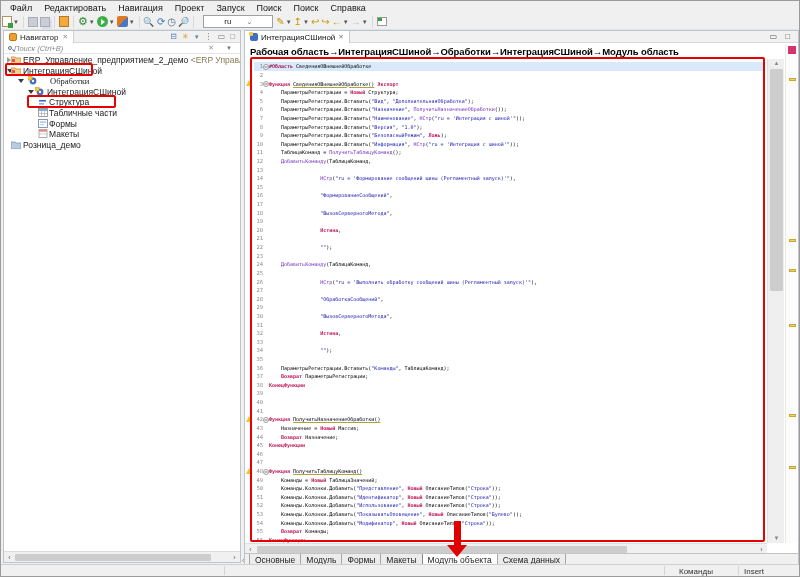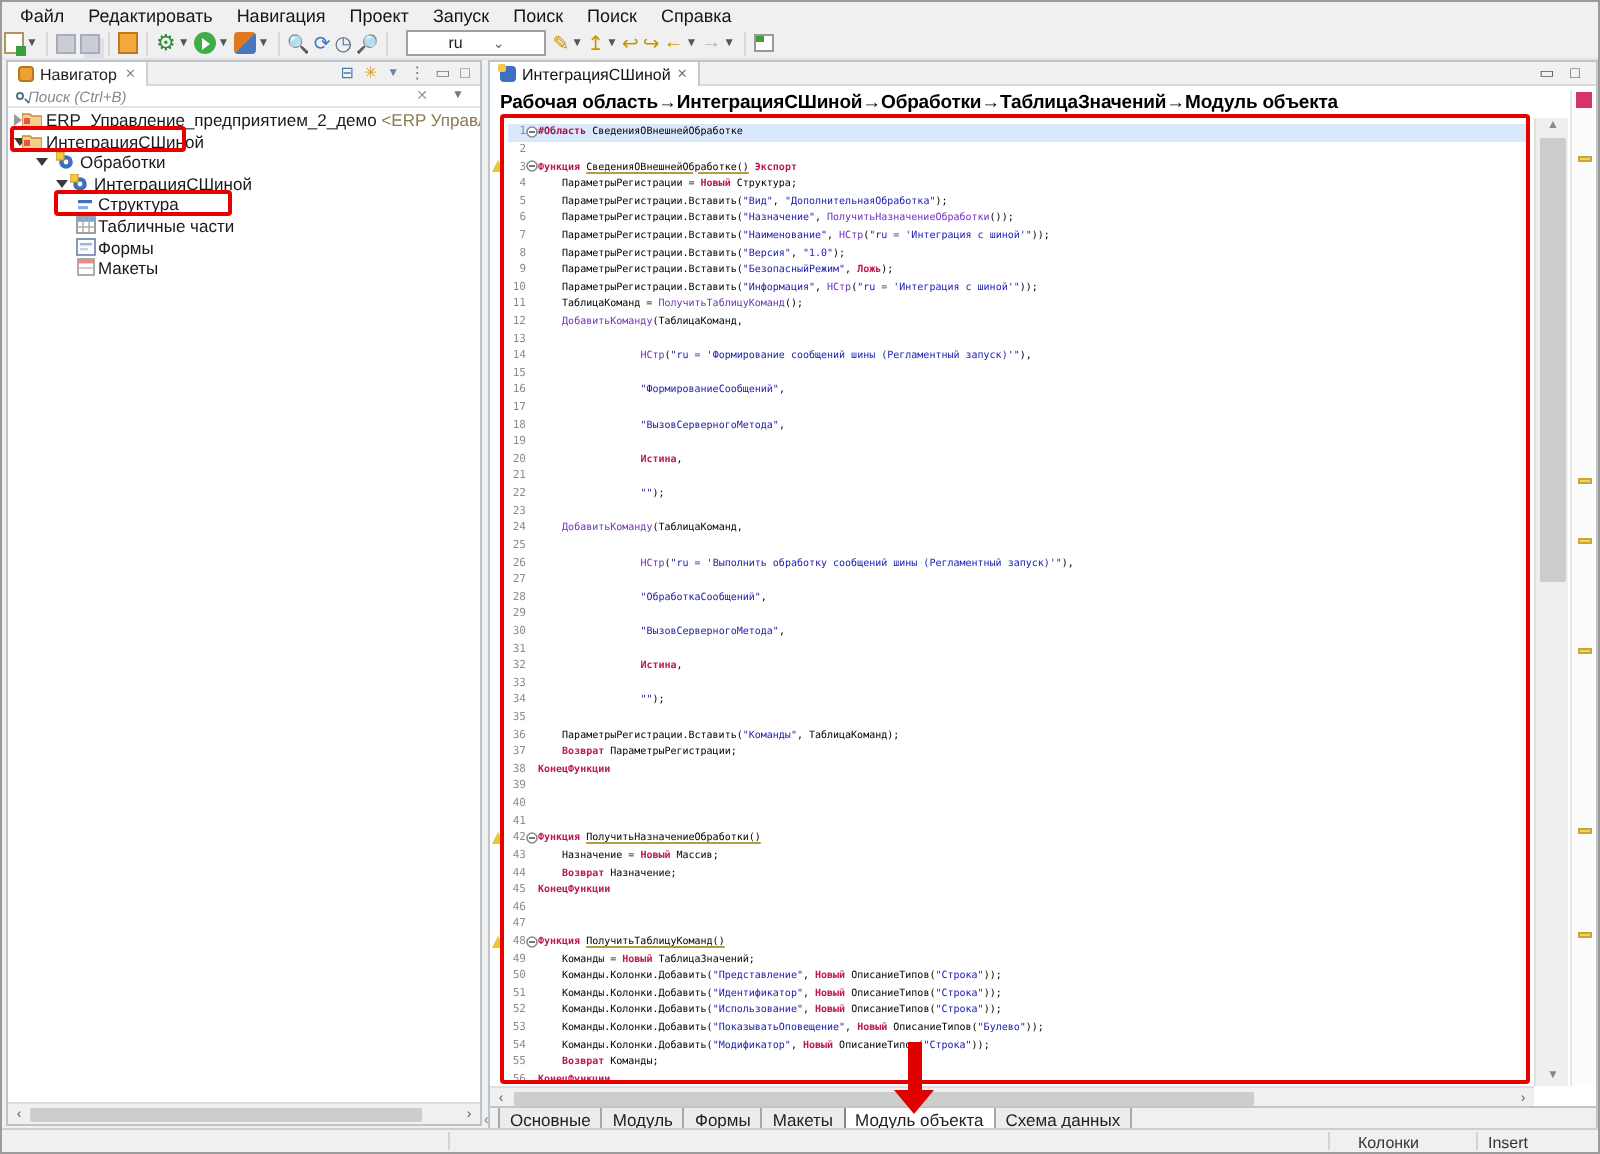--- a/index.html
+++ b/index.html
@@ -210,21 +210,21 @@
             </svg></span>
           <span class="lbl" style="left:19px;">ИнтеграцияСШиной</span>
         </div>
         <div class="trow">
           <span class="chev e" style="left:14px;"></span>
           <span class="ticon" style="left:24px;"><svg width="10" height="9">
               <circle cx="5" cy="5" r="3.4" fill="#3f6fc2"></circle>
               <circle cx="5" cy="5" r="1.2" fill="#fff"></circle>
               <rect x="0" y="0" width="4" height="4" fill="#f5c944" stroke="#c89b1e" stroke-width="0.6"></rect>
             </svg></span>
-          <span class="lbl" style="left:36px;">Обработки</span>
+          <span class="lbl" style="left:46px;font-family:Liberation Serif, serif;">Обработки</span>
         </div>
         <div class="trow">
           <span class="chev e" style="left:24px;"></span>
           <span class="ticon" style="left:31px;"><svg width="10" height="9">
               <circle cx="5" cy="5" r="3.4" fill="#3f6fc2"></circle>
               <circle cx="5" cy="5" r="1.2" fill="#fff"></circle>
               <rect x="0" y="0" width="4" height="4" fill="#f5c944" stroke="#c89b1e" stroke-width="0.6"></rect>
             </svg></span>
           <span class="lbl" style="left:43px;">ИнтеграцияСШиной</span>
         </div>
@@ -253,20 +253,26 @@
             </svg></span>
           <span class="lbl" style="left:45px;">Формы</span>
         </div>
         <div class="trow">
           <span class="ticon" style="left:34px;"><svg width="10" height="9">
               <rect x="1" y="0.5" width="8" height="8" fill="#fff" stroke="#999" stroke-width="0.8"></rect>
               <rect x="1" y="0.5" width="8" height="2.2" fill="#e88b8b"></rect>
               <line x1="1" y1="5" x2="9" y2="5" stroke="#bbb" stroke-width="0.7"></line>
             </svg></span>
           <span class="lbl" style="left:45px;">Макеты</span>
+        </div>
+        <div class="trow">
+          <span class="ticon" style="left:7px;"><svg width="10" height="9">
+              <path d="M0 2 L4 2 L5 3 L10 3 L10 9 L0 9 Z" fill="#b9cbe2" stroke="#7e96b5" stroke-width="0.8"></path>
+            </svg></span>
+          <span class="lbl" style="left:19px;">Розница_демо</span>
         </div>
       </div>
     <div class="hscroll" style="right:0;">
       <span class="hs-arrow" style="left:1px;">‹</span>
       <span class="hs-arrow" style="right:1px;">›</span>
       <span class="hs-thumb" style="left:11px;width:196px;"></span>
     </div>
   </div>
 
   <div class="ed">
@@ -276,21 +282,21 @@
             <i style="position:absolute;left:-1px;top:-1px;width:4px;height:4px;background:#f5c944;border-radius:1px;"></i>
           </span>
         <span>ИнтеграцияСШиной</span>
         <span style="color:#777;font-size:6.5px;">✕</span>
       </div>
       <div class="ed-minmax">
         <span>▭</span>
         <span>□</span>
       </div>
     </div>
-    <div class="crumb" id="crumb">Рабочая область→ИнтеграцияСШиной→Обработки→ТаблицаЗначений→Модуль объекта</div>
+    <div class="crumb" id="crumb">Рабочая область→ИнтеграцияСШиной→Обработки→ИнтеграцияСШиной→Модуль область</div>
     <div class="codearea">
       <div id="ruler" style="position:absolute;left:0;top:0;width:9px;height:100%;">
           <span class="warnicon" style="top: 20.74px;"></span>
           <span class="warnicon" style="top: 356.92px;"></span>
           <span class="warnicon" style="top: 408.64px;"></span>
         </div>
       <div class="codelines" id="codelines">
           <div class="line cur">
             <span class="ln">1</span>
             <span class="fold"><svg width="6" height="6">
@@ -612,21 +618,21 @@
         <span class="btab">Макеты</span>
         <span class="btab active">Модуль объекта</span>
         <span class="btab">Схема данных</span>
       </div>
   </div>
 
   <div class="status">
     <span class="ssep" style="left:223px;"></span>
     <span class="ssep" style="left:663px;"></span>
     <span class="ssep" style="left:737px;"></span>
-    <span style="position:absolute;left:678px;top:1.5px;">Колонки</span>
+    <span style="position:absolute;left:678px;top:1.5px;">Команды</span>
     <span style="position:absolute;left:743px;top:1.5px;">Insert</span>
   </div>
 
   <div class="ann" style="left:4px;top:62px;width:88px;height:13px;"></div>
   <div class="ann" style="left:26px;top:94px;width:89px;height:13px;"></div>
   <div class="ann" style="left:249px;top:56px;width:515px;height:485px;"></div>
   <div class="arrow-shaft" style="left:453px;top:520px;width:7px;height:25px;"></div>
   <div class="arrow-head" style="left:446px;top:544px;"></div>
 </div>
 

